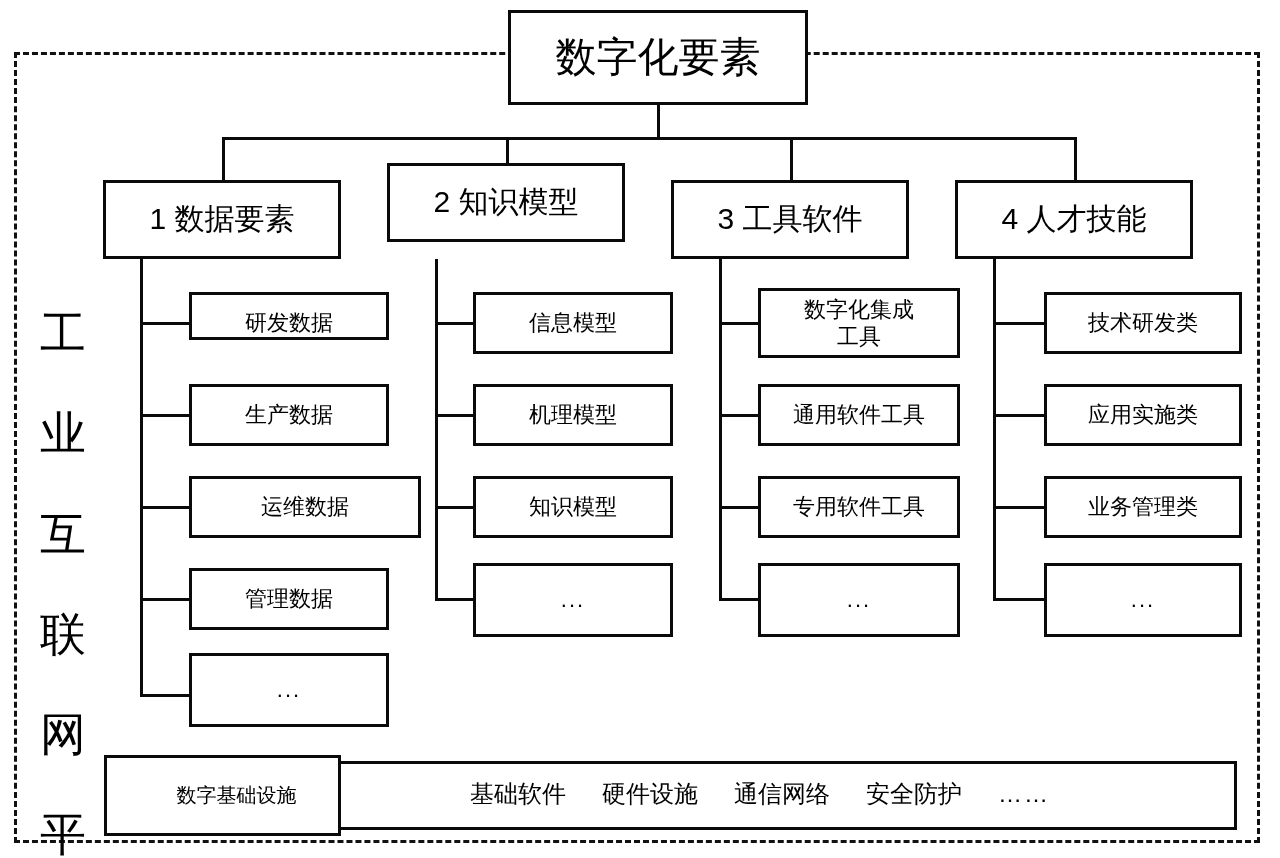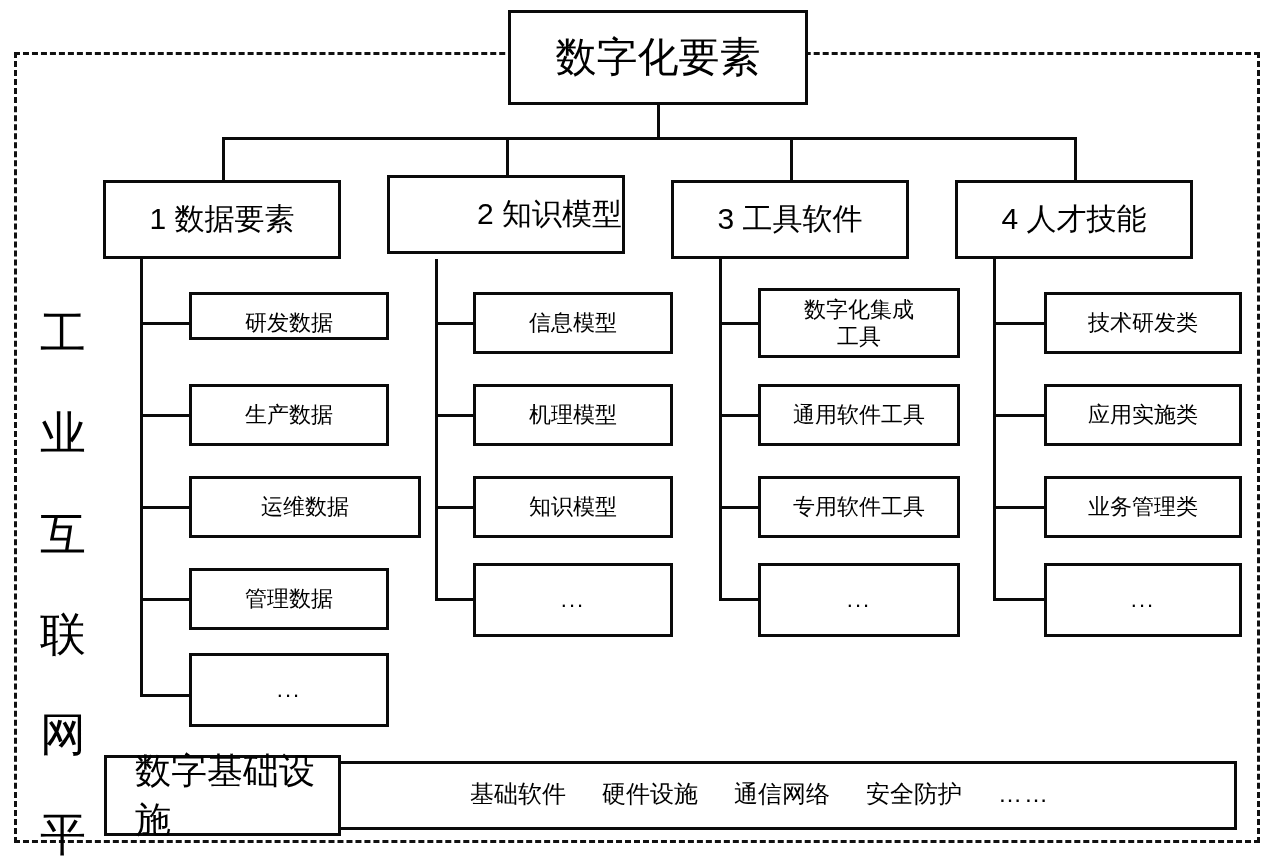--- a/index.html
+++ b/index.html
@@ -94,21 +94,21 @@
     z-index: 2;
   }
   .infra-label {
     position: absolute;
     box-sizing: border-box;
     border: 3px solid #0a0a0a;
     background: #ffffff;
     display: flex;
     align-items: center;
     justify-content: center;
-    font-size: 36px;
+    font-size: 20px;
     z-index: 4;
     padding-left: 28px;
   }
   .infra-items {
     position: absolute;
     display: flex;
     align-items: center;
     z-index: 5;
     font-size: 24px;
     justify-content: space-between;
@@ -166,21 +166,21 @@
   <div class="node node-leaf" style="left:189px; top:476px; width:232px; height:62px;">
     <span>运维数据</span>
   </div>
   <div class="node node-leaf" style="left:189px; top:568px; width:200px; height:62px;">
     <span>管理数据</span>
   </div>
   <div class="node node-ellipsis" style="left:189px; top:653px; width:200px; height:74px;">
     <span>...</span>
   </div>
 
-  <div class="node node-l2" style="left:387px; top:175px; width:238px; height:79px;justify-content:flex-end;">
+  <div class="node node-l2" style="left:387px; top:163px; width:238px; height:79px;">
     <span>2 知识模型</span>
   </div>
   <div class="ln ln-v" style="left:435px; top:259px; width:3px; height:341px;"></div>
   <div class="ln ln-h" style="left:435px; top:322px; width:39px; height:3px;"></div>
   <div class="ln ln-h" style="left:435px; top:414px; width:39px; height:3px;"></div>
   <div class="ln ln-h" style="left:435px; top:506px; width:39px; height:3px;"></div>
   <div class="ln ln-h" style="left:435px; top:598px; width:39px; height:3px;"></div>
 
   <div class="node node-leaf" style="left:473px; top:292px; width:200px; height:62px;">
     <span>信息模型</span>

